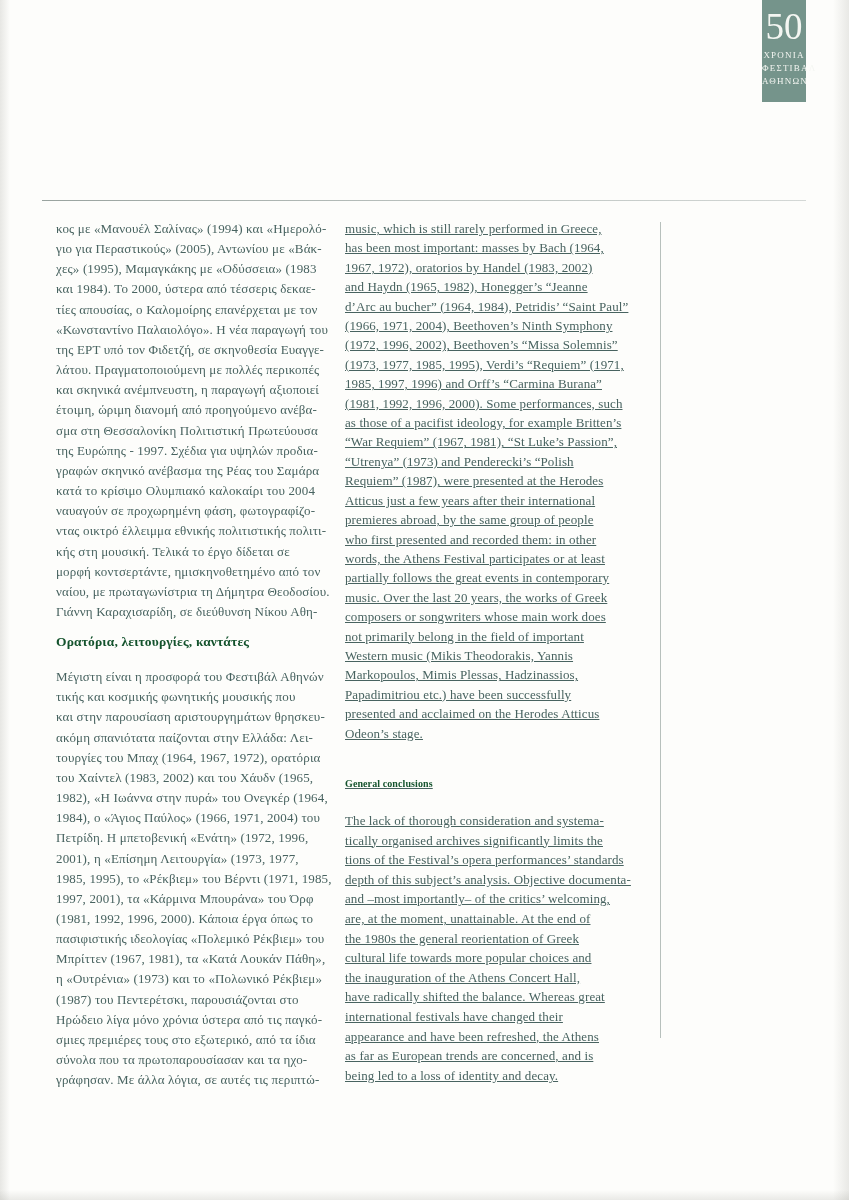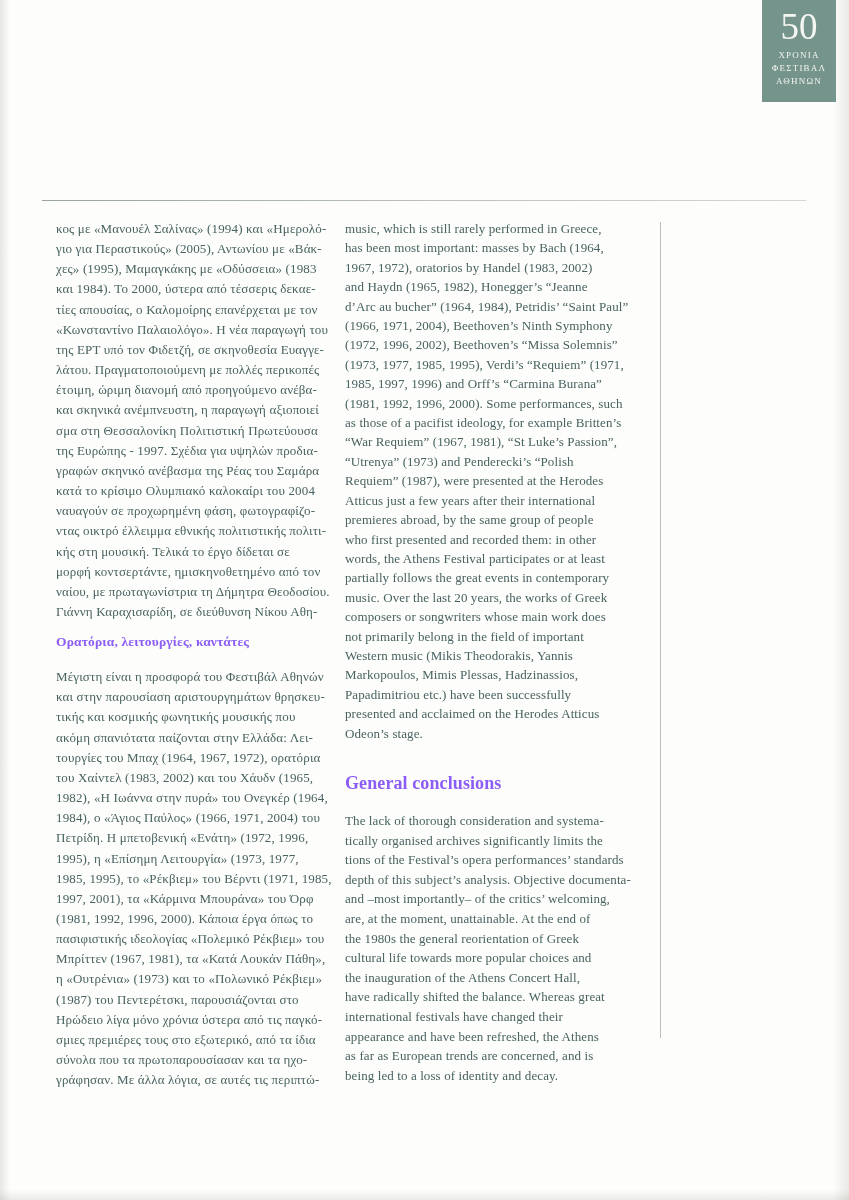--- a/index.html
+++ b/index.html
@@ -15,21 +15,21 @@
   }
   
   .edge-left  { position:absolute; left:0; top:0; width:10px; height:1200px;
                 background:linear-gradient(to right, rgba(130,130,122,.18), rgba(130,130,122,0)); }
   .edge-right { position:absolute; right:0; top:0; width:16px; height:1200px;
                 background:linear-gradient(to left, rgba(150,150,142,.20), rgba(150,150,142,0)); }
   .edge-bottom{ position:absolute; left:0; bottom:0; width:849px; height:10px;
                 background:linear-gradient(to top, rgba(130,130,122,.16), rgba(130,130,122,0)); }
 
   .badge {
-    position:absolute; left:762px; top:0; width:74px; height:102px;
+    position:absolute; left:762px; top:0; width:44px; height:102px;
     background:#75948b; color:#f4f6f2; text-align:center;
   }
   .badge-number {
     font-size:37px; line-height:38px; margin-top:8px;
     font-family:"Liberation Serif","DejaVu Serif",serif;
   }
   .badge-line { font-size:9px; letter-spacing:1.2px; line-height:13px;text-align:center; }
   .badge-line.first { margin-top:3px; }
 
   .top-rule {
@@ -39,29 +39,29 @@
   .v-rule {
     position:absolute; left:660px; top:222px; width:1px; height:816px;
     background:#b7c0bc;
   }
 
   .col { position:absolute; }
   .tline { white-space:nowrap; }
 
   .col-left  { left:56px;  top:219px; width:292px; font-size:13px; letter-spacing:.15px; }
   .col-left  .para  { line-height:20.15px; }
-  .col-right { left:345px; top:219px; width:302px; font-size:13px; letter-spacing:.1px; }
+  .col-right { left:345px; top:219px; width:302px; font-size:13px; letter-spacing:.1px;text-decoration:underline; }
   .col-right .para-1 { line-height:19.4px; }
   .col-right .para-2 { line-height:19.6px; }
 
   .heading {
-    margin:0; font-weight:bold; color:#8b5cf6; font-size:13.5px;
+    margin:0; font-weight:bold; color:#14532d; font-size:13.5px;
   }
   .col-left  .heading { margin-top:10px; margin-bottom:15px; line-height:20px; }
-  .col-right .heading { margin-top:31px; margin-bottom:18px; line-height:19px; font-size:18px; }
+  .col-right .heading { margin-top:31px; margin-bottom:18px; line-height:19px; font-size:10px; }
 </style>
 </head>
 <body>
 
 <div class="page">
 
   <div class="edge-left"></div>
   <div class="edge-right"></div>
   <div class="edge-bottom"></div>
 
@@ -77,45 +77,45 @@
   <div class="col col-left">
     <div class="para para-1">
         <div class="tline">κος με «Μανουέλ Σαλίνας» (1994) και «Ημερολό-</div>
         <div class="tline">γιο για Περαστικούς» (2005), Αντωνίου με «Βάκ-</div>
         <div class="tline">χες» (1995), Μαμαγκάκης με «Οδύσσεια» (1983</div>
         <div class="tline">και 1984). Το 2000, ύστερα από τέσσερις δεκαε-</div>
         <div class="tline">τίες απουσίας, ο Καλομοίρης επανέρχεται με τον</div>
         <div class="tline">«Κωνσταντίνο Παλαιολόγο». Η νέα παραγωγή του</div>
         <div class="tline">της ΕΡΤ υπό τον Φιδετζή, σε σκηνοθεσία Ευαγγε-</div>
         <div class="tline">λάτου. Πραγματοποιούμενη με πολλές περικοπές</div>
+        <div class="tline">και σκηνικά ανέμπνευστη, η παραγωγή αξιοποιεί</div>
         <div class="tline">έτοιμη, ώριμη διανομή από προηγούμενο ανέβα-</div>
-        <div class="tline">και σκηνικά ανέμπνευστη, η παραγωγή αξιοποιεί</div>
         <div class="tline">σμα στη Θεσσαλονίκη Πολιτιστική Πρωτεύουσα</div>
         <div class="tline">της Ευρώπης - 1997. Σχέδια για υψηλών προδια-</div>
         <div class="tline">γραφών σκηνικό ανέβασμα της Ρέας του Σαμάρα</div>
         <div class="tline">κατά το κρίσιμο Ολυμπιακό καλοκαίρι του 2004</div>
         <div class="tline">ναυαγούν σε προχωρημένη φάση, φωτογραφίζο-</div>
         <div class="tline">ντας οικτρό έλλειμμα εθνικής πολιτιστικής πολιτι-</div>
         <div class="tline">κής στη μουσική. Τελικά το έργο δίδεται σε</div>
         <div class="tline">μορφή κοντσερτάντε, ημισκηνοθετημένο από τον</div>
         <div class="tline">ναίου, με πρωταγωνίστρια τη Δήμητρα Θεοδοσίου.</div>
         <div class="tline">Γιάννη Καραχισαρίδη, σε διεύθυνση Νίκου Αθη-</div>
       </div>
     <h3 class="heading">Ορατόρια, λειτουργίες, καντάτες</h3>
     <div class="para para-2">
         <div class="tline">Μέγιστη είναι η προσφορά του Φεστιβάλ Αθηνών</div>
+        <div class="tline">τικής και κοσμικής φωνητικής μουσικής που</div>
         <div class="tline">και στην παρουσίαση αριστουργημάτων θρησκευ-</div>
-        <div class="tline">τικής και κοσμικής φωνητικής μουσικής που</div>
         <div class="tline">ακόμη σπανιότατα παίζονται στην Ελλάδα: Λει-</div>
         <div class="tline">τουργίες του Μπαχ (1964, 1967, 1972), ορατόρια</div>
         <div class="tline">του Χαίντελ (1983, 2002) και του Χάυδν (1965,</div>
         <div class="tline">1982), «Η Ιωάννα στην πυρά» του Ονεγκέρ (1964,</div>
         <div class="tline">1984), ο «Άγιος Παύλος» (1966, 1971, 2004) του</div>
         <div class="tline">Πετρίδη. Η μπετοβενική «Ενάτη» (1972, 1996,</div>
-        <div class="tline">1995), η «Επίσημη Λειτουργία» (1973, 1977,</div>
+        <div class="tline">2001), η «Επίσημη Λειτουργία» (1973, 1977,</div>
         <div class="tline">1985, 1995), το «Ρέκβιεμ» του Βέρντι (1971, 1985,</div>
         <div class="tline">1997, 2001), τα «Κάρμινα Μπουράνα» του Όρφ</div>
         <div class="tline">(1981, 1992, 1996, 2000). Κάποια έργα όπως το</div>
         <div class="tline">πασιφιστικής ιδεολογίας «Πολεμικό Ρέκβιεμ» του</div>
         <div class="tline">Μπρίττεν (1967, 1981), τα «Κατά Λουκάν Πάθη»,</div>
         <div class="tline">η «Ουτρένια» (1973) και το «Πολωνικό Ρέκβιεμ»</div>
         <div class="tline">(1987) του Πεντερέτσκι, παρουσιάζονται στο</div>
         <div class="tline">Ηρώδειο λίγα μόνο χρόνια ύστερα από τις παγκό-</div>
         <div class="tline">σμιες πρεμιέρες τους στο εξωτερικό, από τα ίδια</div>
         <div class="tline">σύνολα που τα πρωτοπαρουσίασαν και τα ηχο-</div>

